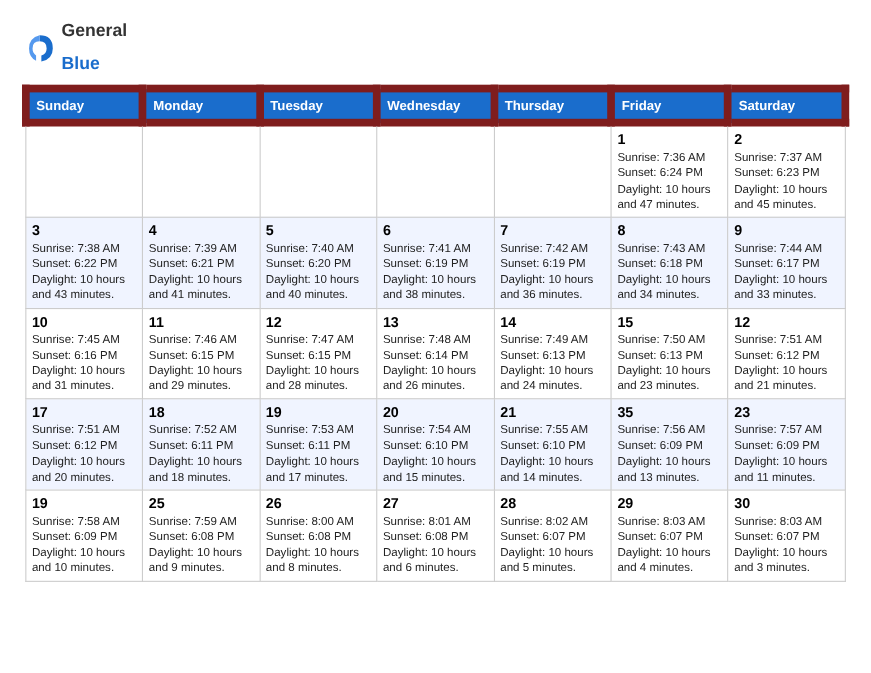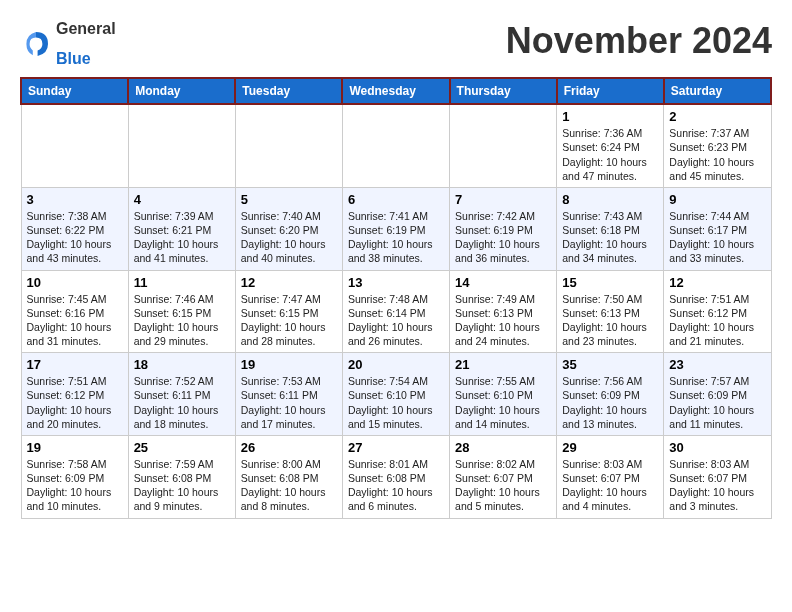--- a/index.html
+++ b/index.html
@@ -58,21 +58,21 @@
       border-collapse: collapse;
       font-size: 11px;
     }
     thead th {
       background-color: #1a6dcc;
       color: #fff;
       text-align: left;
       padding: 5px 6px;
       font-size: 12px;
       font-weight: bold;
-      border: 2px solid #7f1d1d;
+      border: 7px solid #7f1d1d;
     }
     tbody td {
       border: 1px solid #ccc;
       vertical-align: top;
       padding: 4px 5px;
       width: 107px;
       min-height: 80px;
       height: 80px;
     }
     tbody tr:nth-child(even) td {
@@ -104,21 +104,20 @@
     <svg class="logo-icon" viewBox="0 0 40 40" xmlns="http://www.w3.org/2000/svg">
       <path d="M20 5 Q35 5 35 20 Q35 32 22 35 L22 28 Q28 26 28 20 Q28 12 20 12 Z" fill="#1a6dcc"></path>
       <path d="M20 5 Q8 8 8 20 Q8 30 16 34 L16 28 Q12 25 12 20 Q12 12 20 12 Z" fill="#5599ee"></path>
     </svg>
     <div class="logo-text">
       <span class="logo-general">General</span>
       <span class="logo-blue">Blue</span>
     </div>
   </div>
   <div class="title-block">
-    <div class="month-title">November 2024</div>
   </div>
 </div>
 
 <table>
   <thead>
     <tr>
     <th>Sunday</th>
         <th>Monday</th>
         <th>Tuesday</th>
         <th>Wednesday</th>

